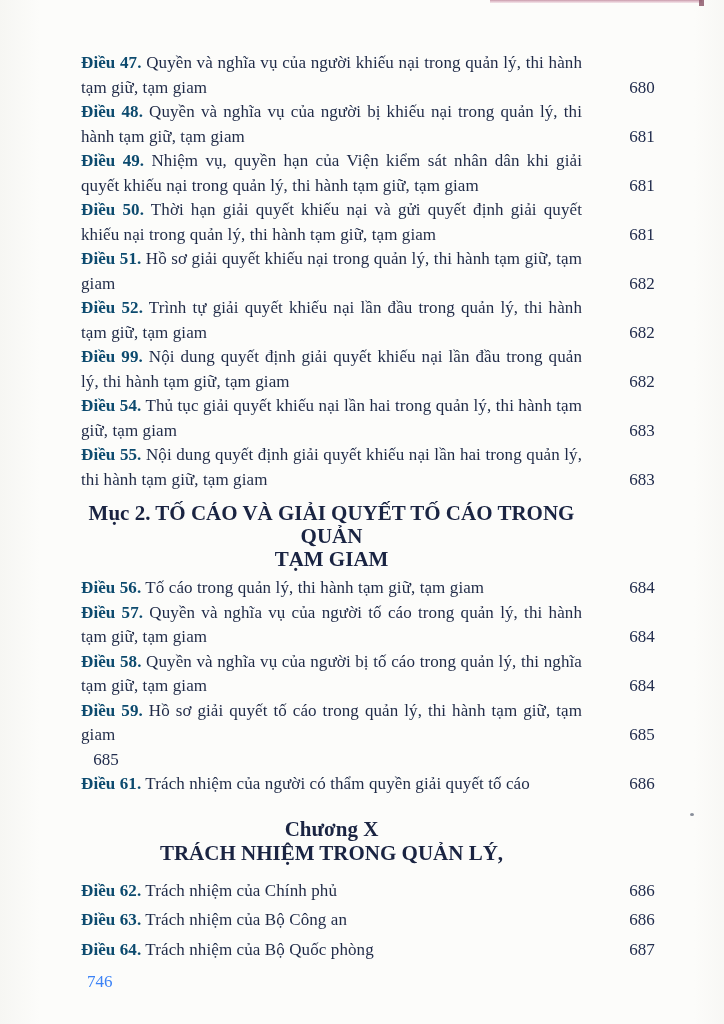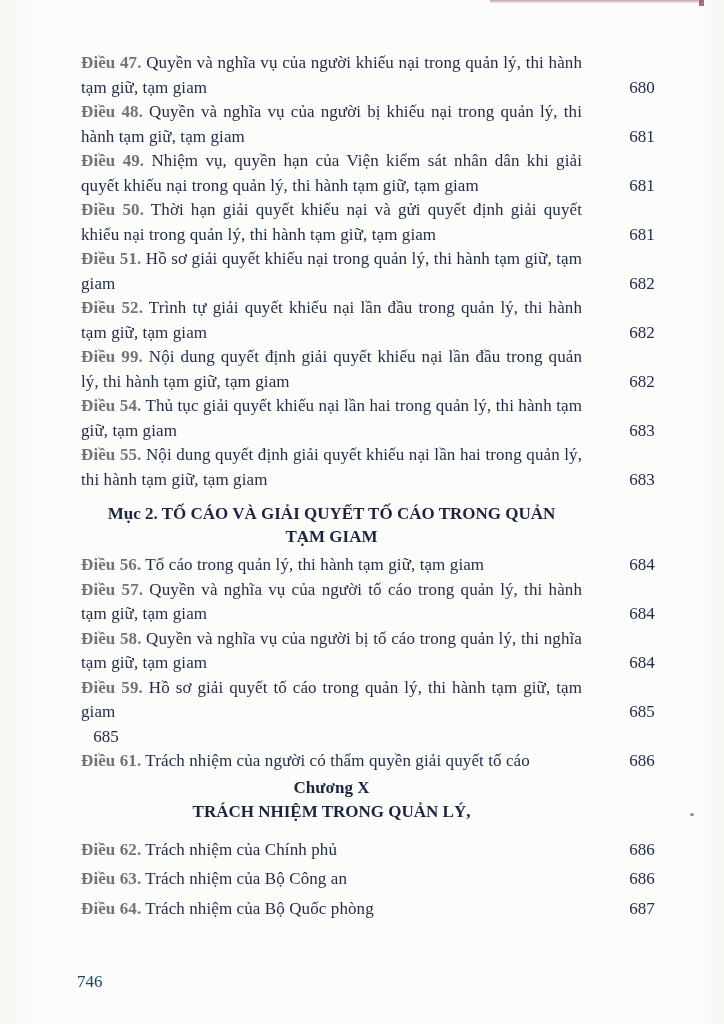--- a/index.html
+++ b/index.html
@@ -64,53 +64,53 @@
     justify-content: space-between;
     align-items: flex-end;
   }
   .entry-text {
     width: 501px;
     text-align: justify;
     font-size: 17px;
     line-height: 24.5px;
     letter-spacing: 0.1px;
   }
-  .entry-label { font-weight: bold; color: #737373; }
+  .entry-label { font-weight: bold; color: #0c4a6e; }
   .entry-page {
     width: 50px;
     text-align: center;
     font-size: 17px;
     line-height: 24.5px;
     color: #222d4d;
     white-space: nowrap;
   }
   .heading {
     width: 501px;
     text-align: center;
     font-weight: bold;
-    font-size: 17px;
+    font-size: 21px;
     line-height: 23px;
     color: #1a2442;
     margin: 10px 0 5px;
   }
   .heading.chapter {
     line-height: 24px;
-    margin: 2px 0 11px;
+    margin: 20px 0 11px;
   }
   
   .entries-group:last-of-type .entry-text,
   .entries-group:last-of-type .entry-page {
     line-height: 29.5px;
   }
   .footer-page-number {
     position: absolute;
-    left: 77px;
+    left: 87px;
     top: 972px;
     font-size: 17px;
-    color: #0c4a6e;
+    color: #3b82f6;
   }
 </style>
 </head>
 <body>
 
 <div class="paper"></div>
 <div class="scan-edge"></div>
 <div class="scan-edge-tick"></div>
 <div class="scan-dot"></div>
 

